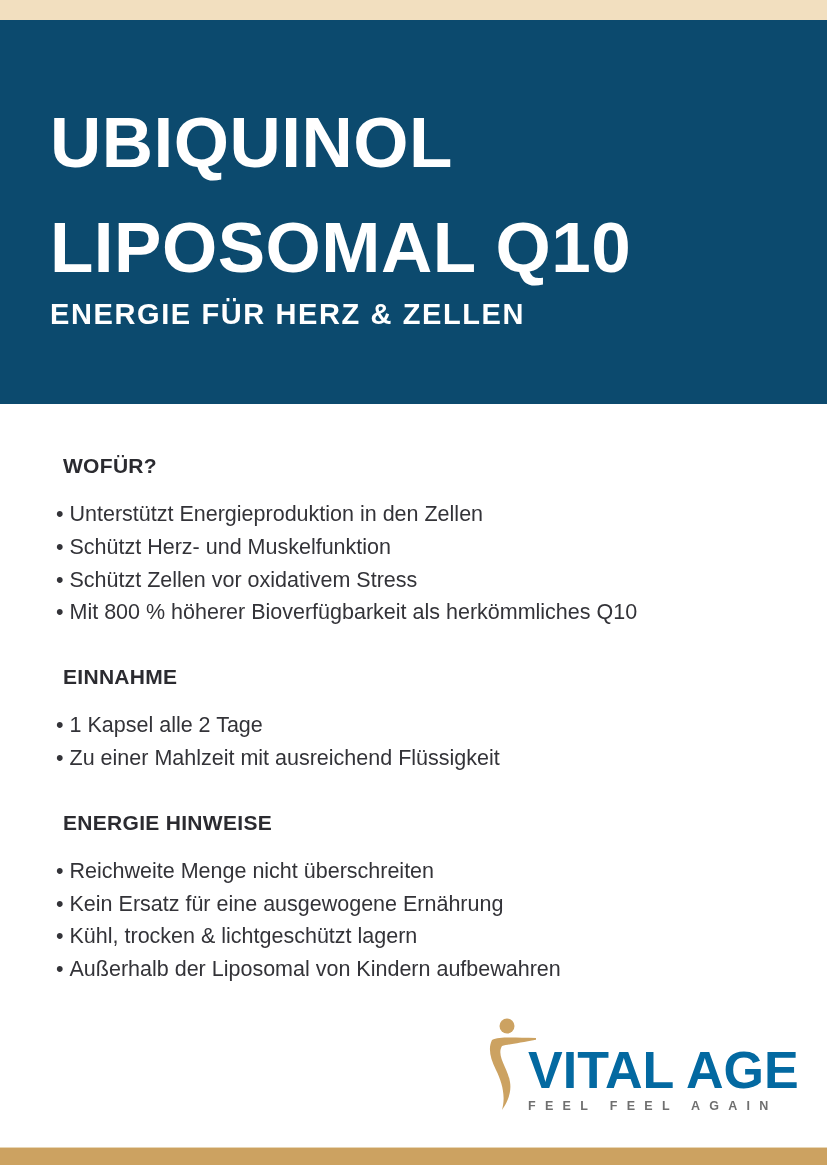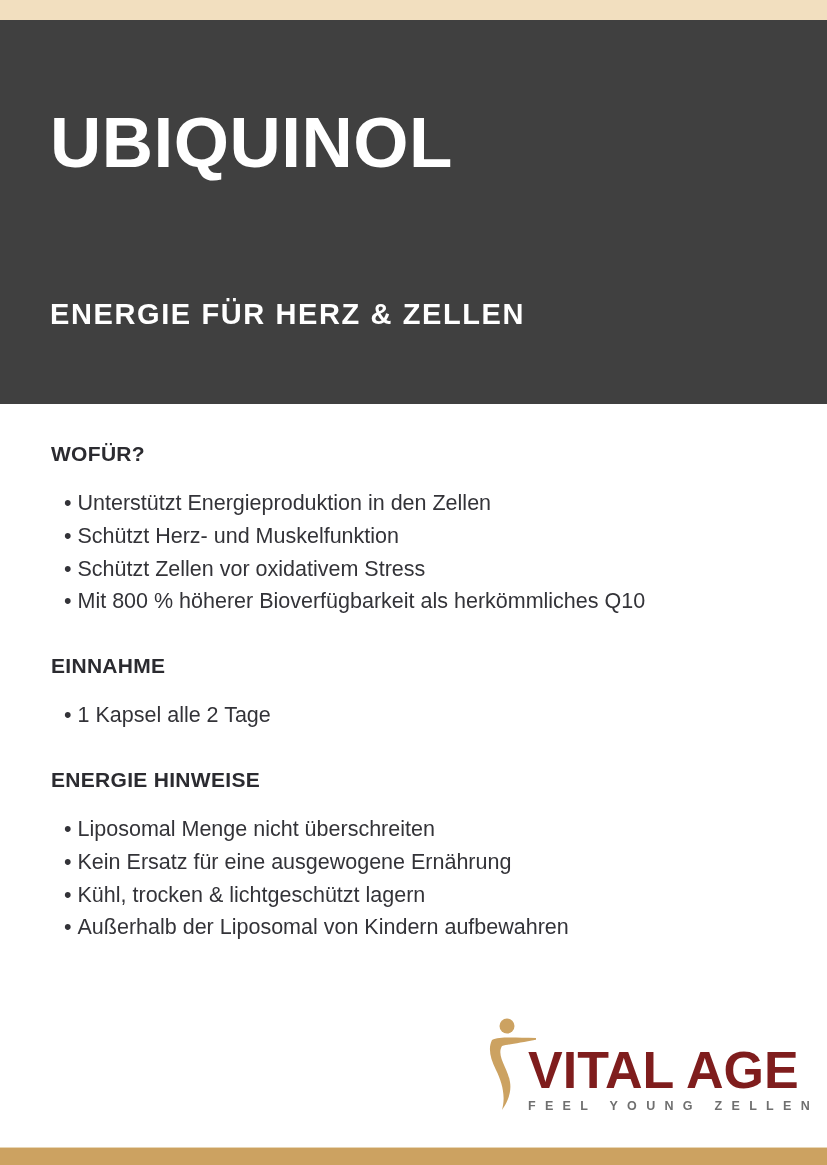--- a/index.html
+++ b/index.html
@@ -7,109 +7,111 @@
       width: 827px; height: 1165px; overflow: hidden; position: relative;
       background: #ffffff;
       font-family: "Liberation Sans", "DejaVu Sans", sans-serif;
     }
     .top-band {
       position: absolute; left: 0; top: 0; width: 827px; height: 20px;
       background: #f2dfbf;
     }
     .header {
       position: absolute; left: 0; top: 20px; width: 827px; height: 384px;
-      background: #404040;
+      background: #0c4a6e;
     }
     .title {
       position: absolute; left: 50px; top: 70px; margin: 0;
       color: #ffffff; font-weight: bold; font-size: 71px; line-height: 105px;
       letter-spacing: 0.5px;
     }
     .title span { display: block; white-space: nowrap; }
     .subtitle {
       position: absolute; left: 50px; top: 278px; margin: 0;
       color: #ffffff; font-size: 29px; font-weight: bold; letter-spacing: 1.6px;
       white-space: nowrap;
     }
     .content {
       position: absolute; left: 48px; top: 434px; width: 770px;
       color: #2e2e32;
     }
     .section { margin: 0 0 31px 0; }
     .section h2 {
-      margin: 3px; font-size: 21px; line-height: 34px; font-weight: bold;
+      margin: 15px; font-size: 21px; line-height: 34px; font-weight: bold;
       color: #2b2b30; letter-spacing: 0.3px;
     }
-    .section ul { list-style: none; margin: 16px; padding: 0; }
+    .section ul { list-style: none; margin: 8px; padding: 0; }
     .section li {
       font-size: 21.5px; line-height: 32.8px; color: #333338; white-space: nowrap;
     }
     .section li .dot { margin-right: 6px; }
     .logo {
       position: absolute; left: 486px; top: 1016px; width: 300px; height: 100px;
     }
     .logo svg { position: absolute; left: 0; top: 0; }
     .logo-word {
       position: absolute; left: 42px; top: 24px; margin: 0;
-      color: #7f1d1d; font-size: 52px; font-weight: bold; letter-spacing: 0px;
+      color: #0369a1; font-size: 52px; font-weight: bold; letter-spacing: 0px;
       white-space: nowrap; line-height: 60px;
     }
     .logo-tag {
       position: absolute; left: 42px; top: 83px; margin: 0;
       color: #6f6f6f; font-size: 12.5px; font-weight: bold; letter-spacing: 9.3px;
       white-space: nowrap;
     }
     .bottom-band {
       position: absolute; left: 0; top: 1147px; width: 827px; height: 18px;
       background: #cca261; border-top: 1px solid #e8d6b5;
     }
   </style>
 </head>
 <body>
 
 <div class="top-band"></div>
 
 <div class="header">
   <h1 class="title">
     <span>UBIQUINOL</span>
+    <span>LIPOSOMAL Q10</span>
   </h1>
   <p class="subtitle">ENERGIE FÜR HERZ &amp; ZELLEN</p>
 </div>
 
 <div class="content">
   <div class="section">
     <h2>WOFÜR?</h2>
     <ul>
       <li><span class="dot">•</span><span>Unterstützt Energieproduktion in den Zellen</span></li>
       <li><span class="dot">•</span><span>Schützt Herz- und Muskelfunktion</span></li>
       <li><span class="dot">•</span><span>Schützt Zellen vor oxidativem Stress</span></li>
       <li><span class="dot">•</span><span>Mit 800 % höherer Bioverfügbarkeit als herkömmliches Q10</span></li>
     </ul>
   </div>
 
   <div class="section">
     <h2>EINNAHME</h2>
     <ul>
       <li><span class="dot">•</span><span>1 Kapsel alle 2 Tage</span></li>
+      <li><span class="dot">•</span><span>Zu einer Mahlzeit mit ausreichend Flüssigkeit</span></li>
     </ul>
   </div>
 
   <div class="section">
     <h2>ENERGIE HINWEISE</h2>
     <ul>
-      <li><span class="dot">•</span><span>Liposomal Menge nicht überschreiten</span></li>
+      <li><span class="dot">•</span><span>Reichweite Menge nicht überschreiten</span></li>
       <li><span class="dot">•</span><span>Kein Ersatz für eine ausgewogene Ernährung</span></li>
       <li><span class="dot">•</span><span>Kühl, trocken &amp; lichtgeschützt lagern</span></li>
       <li><span class="dot">•</span><span>Außerhalb der Liposomal von Kindern aufbewahren</span></li>
     </ul>
   </div>
 </div>
 
 <div class="logo">
   <svg width="50" height="96" viewBox="0 0 50 96">
     <circle cx="21" cy="10" r="7.5" fill="#cca261"></circle>
     <path d="M6 24 C 14 20, 30 22, 58 22 C 40 26, 24 28, 16 30 C 10 40, 22 52, 24 66 C 26 78, 20 88, 16 94 C 20 80, 16 66, 10 54 C 4 42, 2 32, 6 24 Z" fill="#cca261"></path>
   </svg>
   <p class="logo-word">VITAL AGE</p>
-  <p class="logo-tag">FEEL YOUNG ZELLEN</p>
+  <p class="logo-tag">FEEL FEEL AGAIN</p>
 </div>
 
 <div class="bottom-band"></div>
 
 </body></html>

